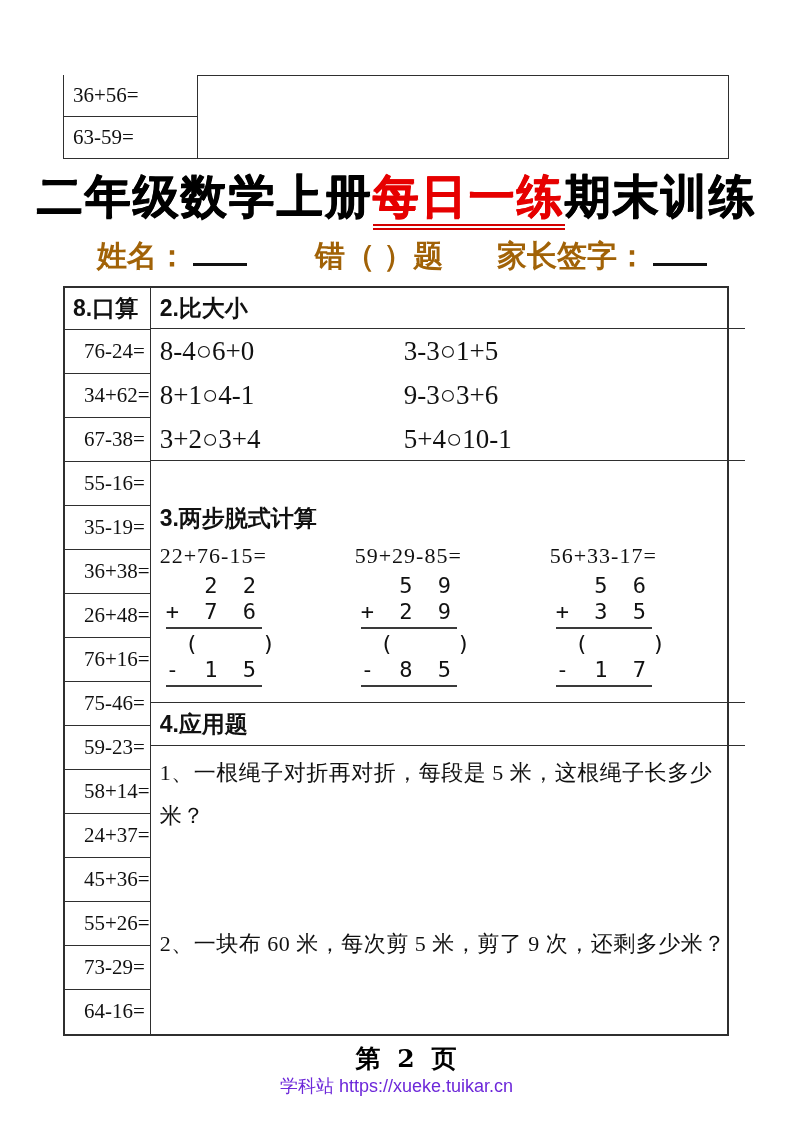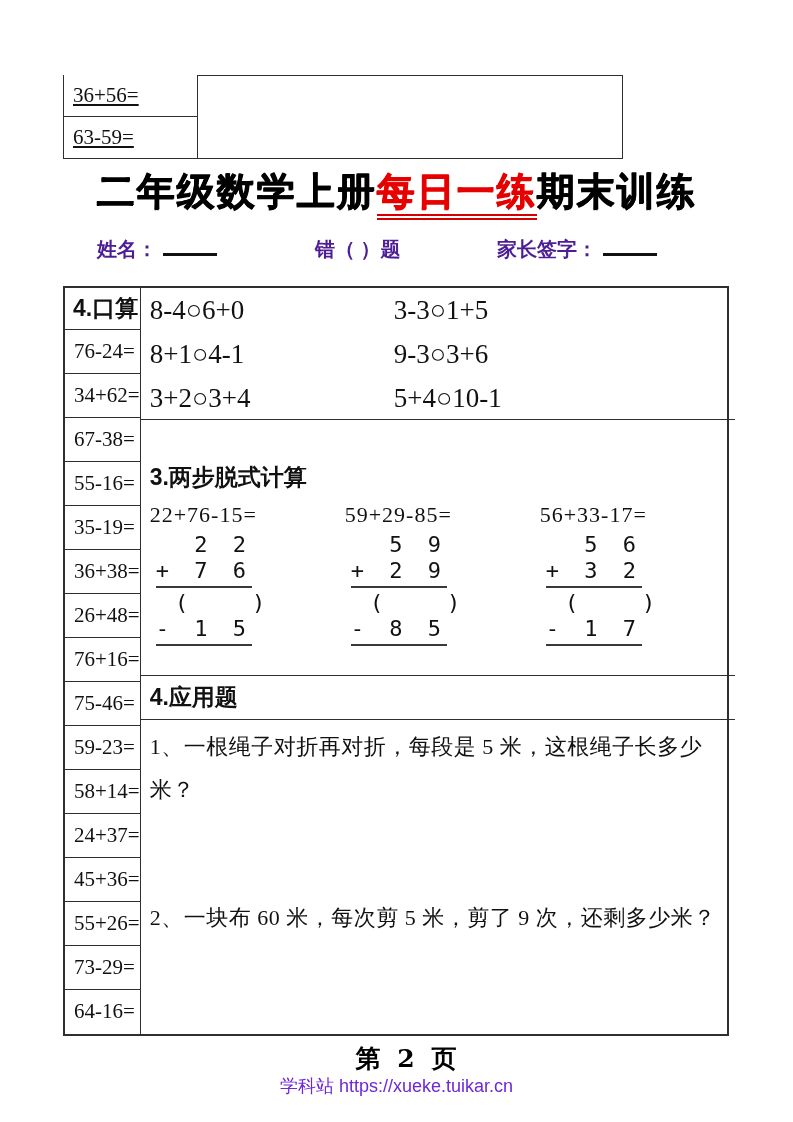--- a/index.html
+++ b/index.html
@@ -1,49 +1,49 @@
 <!DOCTYPE html>
 <html><head>
 <meta charset="utf-8">
 <style>
   * { margin:0; padding:0; box-sizing:border-box; }
   html,body { background:#ffffff; }
   body { font-family:"Liberation Serif","DejaVu Serif",serif; color:#111; }
   .page { position:relative; width:793px; height:1122px; background:#fff; overflow:hidden; }
 
   
-  .top-table { position:absolute; left:63px; top:75px; width:560px; height:84px; display:flex;text-decoration:underline; }
+  .top-table { position:absolute; left:63px; top:75px; width:666px; height:84px; display:flex; }
   .top-left-col { width:134px; display:flex; flex-direction:column; border-left:1.5px solid #2f2f2f; }
   .top-cell { height:42px; border-bottom:1.5px solid #2f2f2f; font-size:21px; line-height:40px; padding-left:9px; white-space:nowrap; }
   .top-right-cell { flex:1; border:1.5px solid #2f2f2f; }
 
   
   .title-wrap { position:absolute; left:0; top:166px; width:100%; text-align:center;
-    font-weight:900; font-size:38px; letter-spacing:2px; color:#000;
+    font-weight:900; font-size:46px; letter-spacing:2px; color:#000;
     font-family:"DejaVu Serif","Liberation Serif",serif; text-shadow:0.8px 0 0 #000, 0 0.8px 0 #000; }
   .title-red { color:#e60000; text-shadow:0.8px 0 0 #e60000, 0 0.8px 0 #e60000;
     border-bottom:6px double #d40000; padding-bottom:1px; }
 
   
   .name-row { position:absolute; left:0; top:236px; width:100%; height:38px;
-    font-family:"Liberation Sans","DejaVu Sans",sans-serif; font-weight:bold; font-size:20px; color:#4c1d95; }
+    font-family:"Liberation Sans","DejaVu Sans",sans-serif; font-weight:bold; font-size:30px; color:#a16207; }
   .nr-item { position:absolute; white-space:nowrap; }
   .nr-name { left:97px; }
   .nr-wrong { left:315px; }
   .nr-sign { left:497px; }
   .blank { display:inline-block; width:54px; border-bottom:3px solid #111; height:20px; margin-left:6px; vertical-align:baseline; }
 
   
   .main-table { position:absolute; left:63px; top:286px; width:666px; height:750px;
     border:2px solid #2f2f2f; display:flex; }
   .left-col { width:134px; border-right:1.5px solid #2f2f2f; display:flex; flex-direction:column; }
   .lc-header { height:42px; border-bottom:1.5px solid #2f2f2f;
     font-family:"Liberation Sans","DejaVu Sans",sans-serif; font-weight:bold; font-size:23px;
     line-height:40px; padding-left:8px; white-space:nowrap; }
-  .lc-cell { height:44px; border-bottom:1.5px solid #2f2f2f; font-size:21px; line-height:42px; padding-left:9px; white-space:nowrap; }
+  .lc-cell { height:44px; border-bottom:1.5px solid #2f2f2f; font-size:21px; line-height:42px; padding-left:19px; white-space:nowrap; }
   .lc-cell:last-child { border-bottom:none; }
 
   .right-col { flex:1; display:flex; flex-direction:column; }
   .rc-header { height:42px; border-bottom:1.5px solid #2f2f2f;
     font-family:"Liberation Sans","DejaVu Sans",sans-serif; font-weight:bold; font-size:23px;
     line-height:40px; padding-left:9px; white-space:nowrap; }
   .rc-compare { height:132px; border-bottom:1.5px solid #2f2f2f; padding-top:0; }
   .cmp-row { height:44px; line-height:44px; font-size:27px; white-space:nowrap; }
   .cmp-a { display:inline-block; margin-left:9px; width:244px; }
   .cmp-b { display:inline-block; }
@@ -91,41 +91,42 @@
 
   <div class="name-row">
     <span class="nr-item nr-name"><span>姓名：</span><span class="blank"></span></span>
     <span class="nr-item nr-wrong">错（  ）题</span>
     <span class="nr-item nr-sign"><span>家长签字：</span><span class="blank"></span></span>
   </div>
 
   <div class="main-table">
 
     <div class="left-col">
-      <div class="lc-header">4.口算</div>
+      <div class="lc-header">8.口算</div>
       <div class="lc-cell">76-24=</div>
       <div class="lc-cell">34+62=</div>
       <div class="lc-cell">67-38=</div>
       <div class="lc-cell">55-16=</div>
       <div class="lc-cell">35-19=</div>
       <div class="lc-cell">36+38=</div>
       <div class="lc-cell">26+48=</div>
       <div class="lc-cell">76+16=</div>
       <div class="lc-cell">75-46=</div>
       <div class="lc-cell">59-23=</div>
       <div class="lc-cell">58+14=</div>
       <div class="lc-cell">24+37=</div>
       <div class="lc-cell">45+36=</div>
       <div class="lc-cell">55+26=</div>
       <div class="lc-cell">73-29=</div>
       <div class="lc-cell">64-16=</div>
     </div>
 
     <div class="right-col">
 
+      <div class="rc-header">2.比大小</div>
 
       <div class="rc-compare">
         <div class="cmp-row">
           <span class="cmp-a">8-4○6+0</span><span class="cmp-b">3-3○1+5</span>
         </div>
         <div class="cmp-row">
           <span class="cmp-a">8+1○4-1</span><span class="cmp-b">9-3○3+6</span>
         </div>
         <div class="cmp-row">
           <span class="cmp-a">3+2○3+4</span><span class="cmp-b">5+4○10-1</span>
@@ -157,21 +158,21 @@
               <div class="vp-line"> (   )</div>
               <div class="vp-line">- 8 5</div>
               <div class="vp-rule"></div>
             </div>
           </div>
 
           <div class="vp">
             <div class="vp-expr">56+33-17=</div>
             <div class="vp-stack">
               <div class="vp-line">  5 6</div>
-              <div class="vp-line">+ 3 2</div>
+              <div class="vp-line">+ 3 5</div>
               <div class="vp-rule"></div>
               <div class="vp-line"> (   )</div>
               <div class="vp-line">- 1 7</div>
               <div class="vp-rule"></div>
             </div>
           </div>
 
         </div>
       </div>
 

